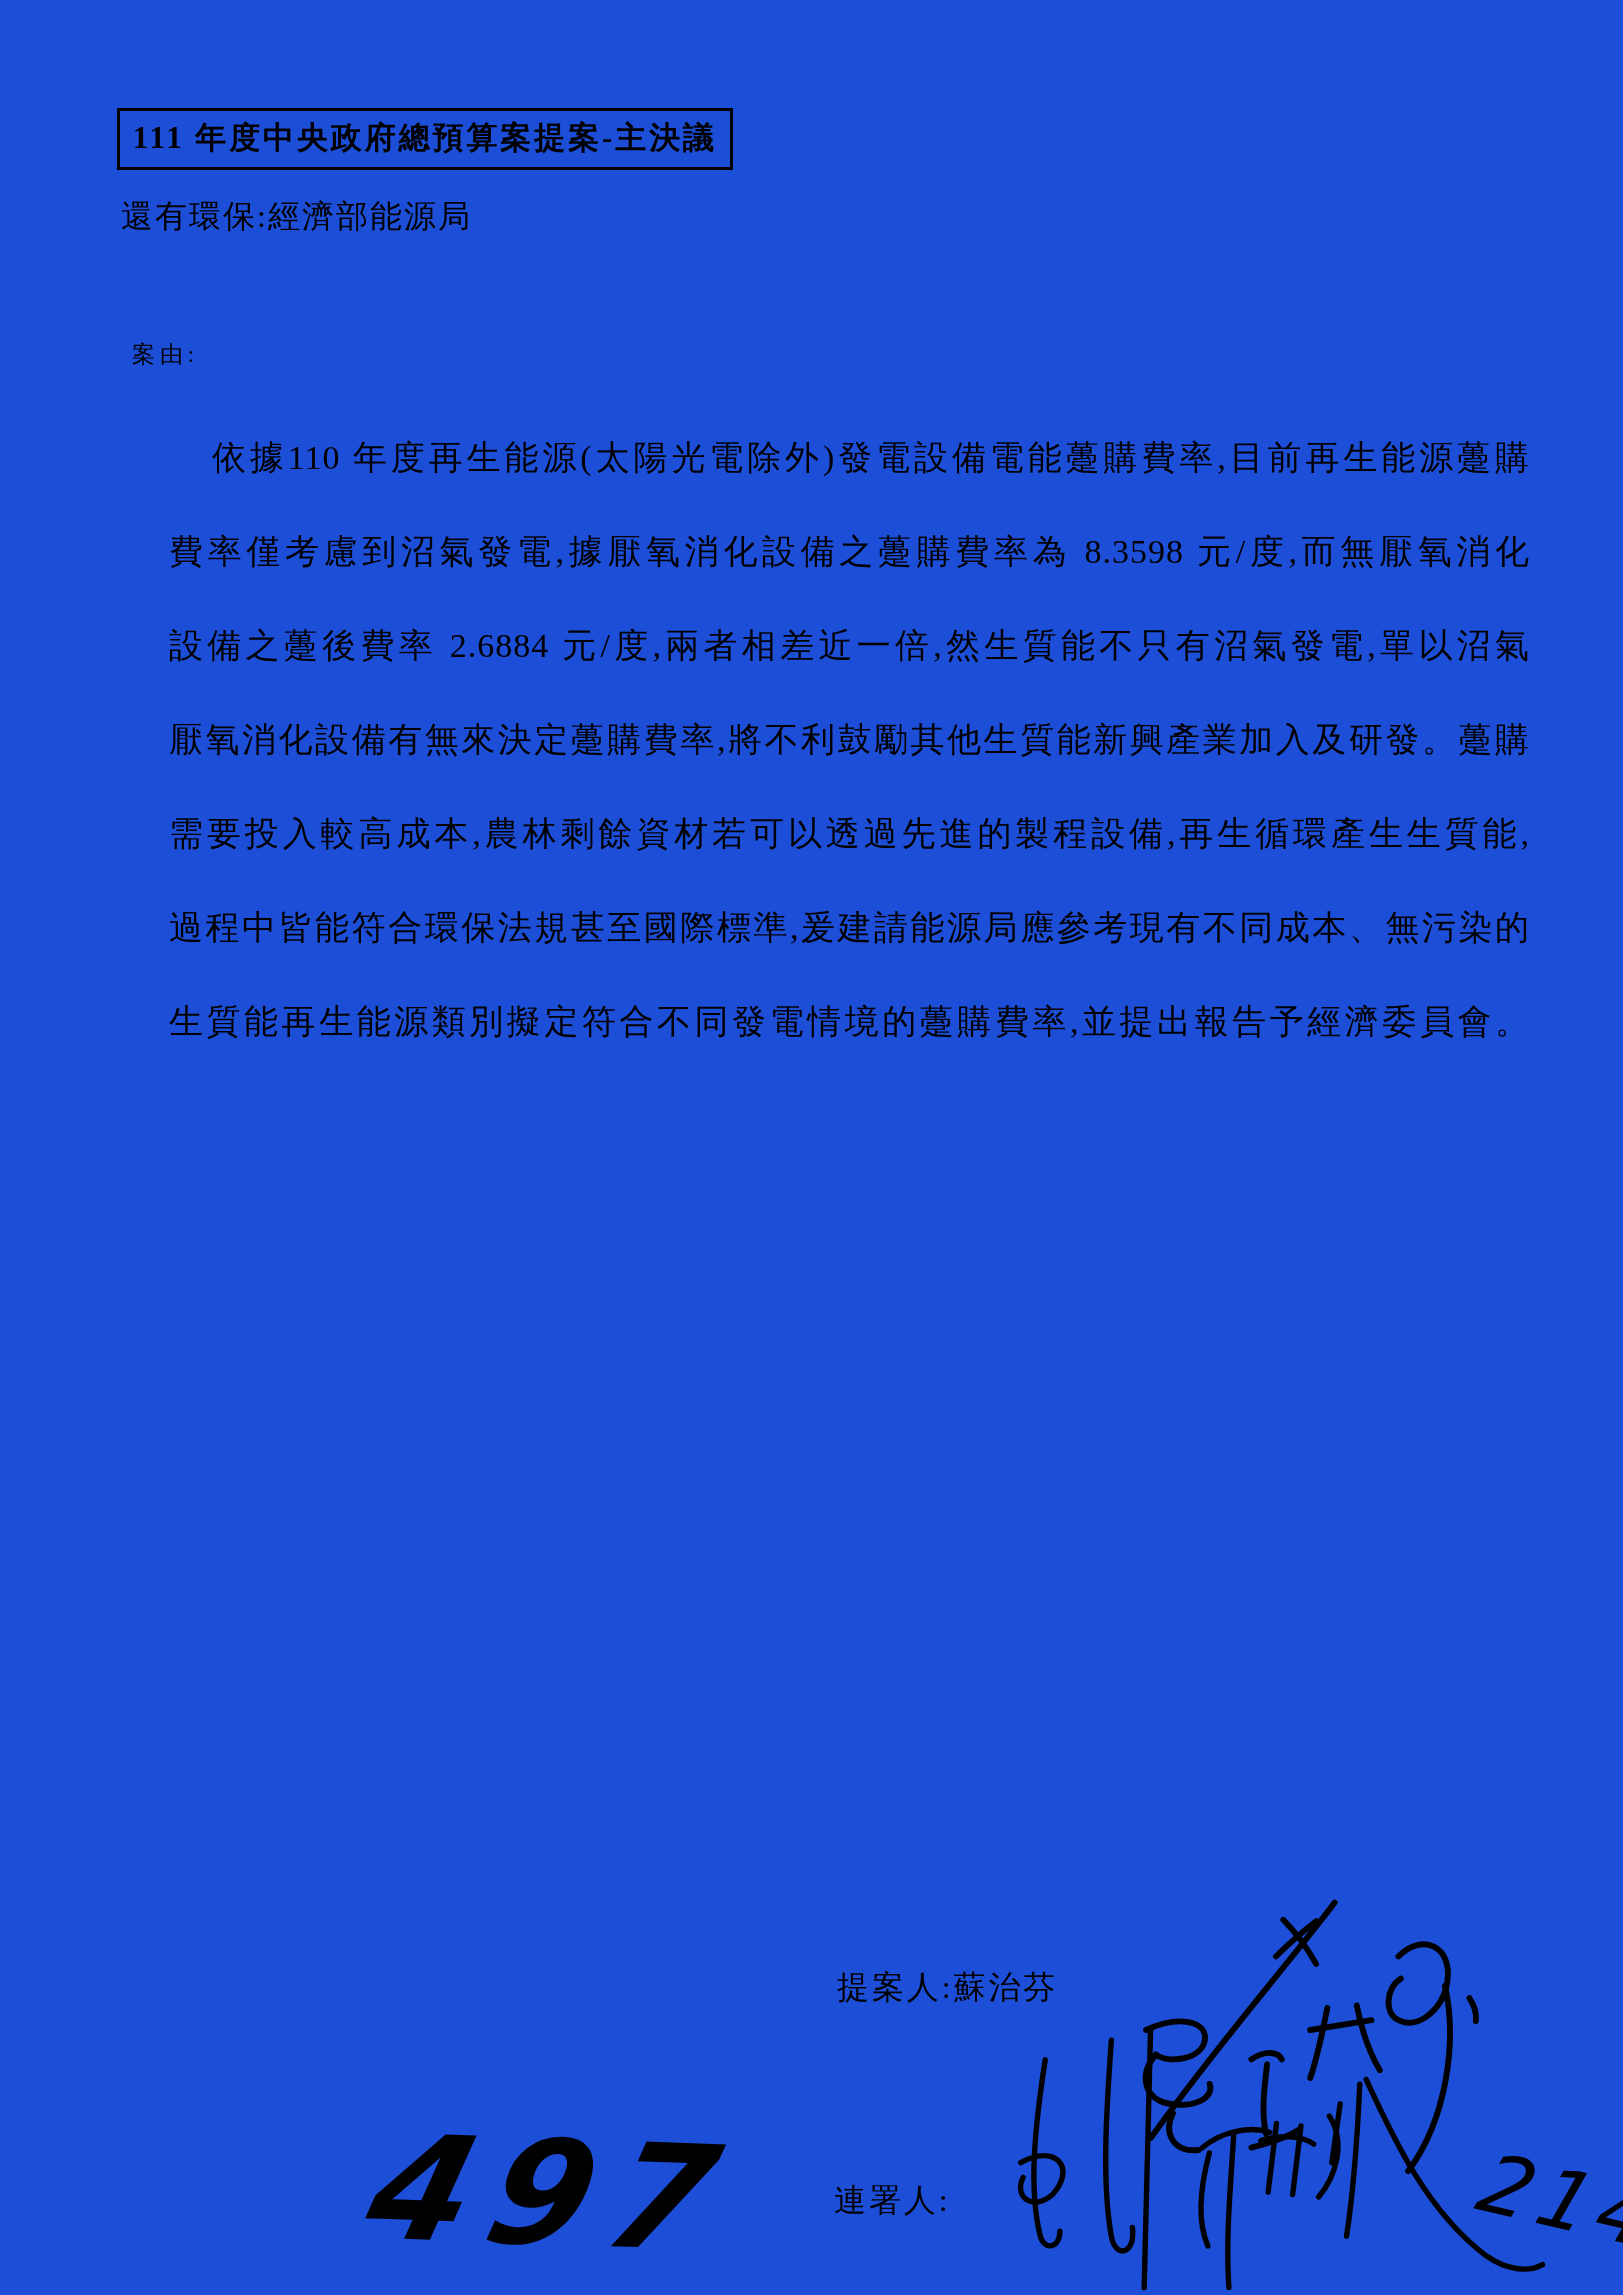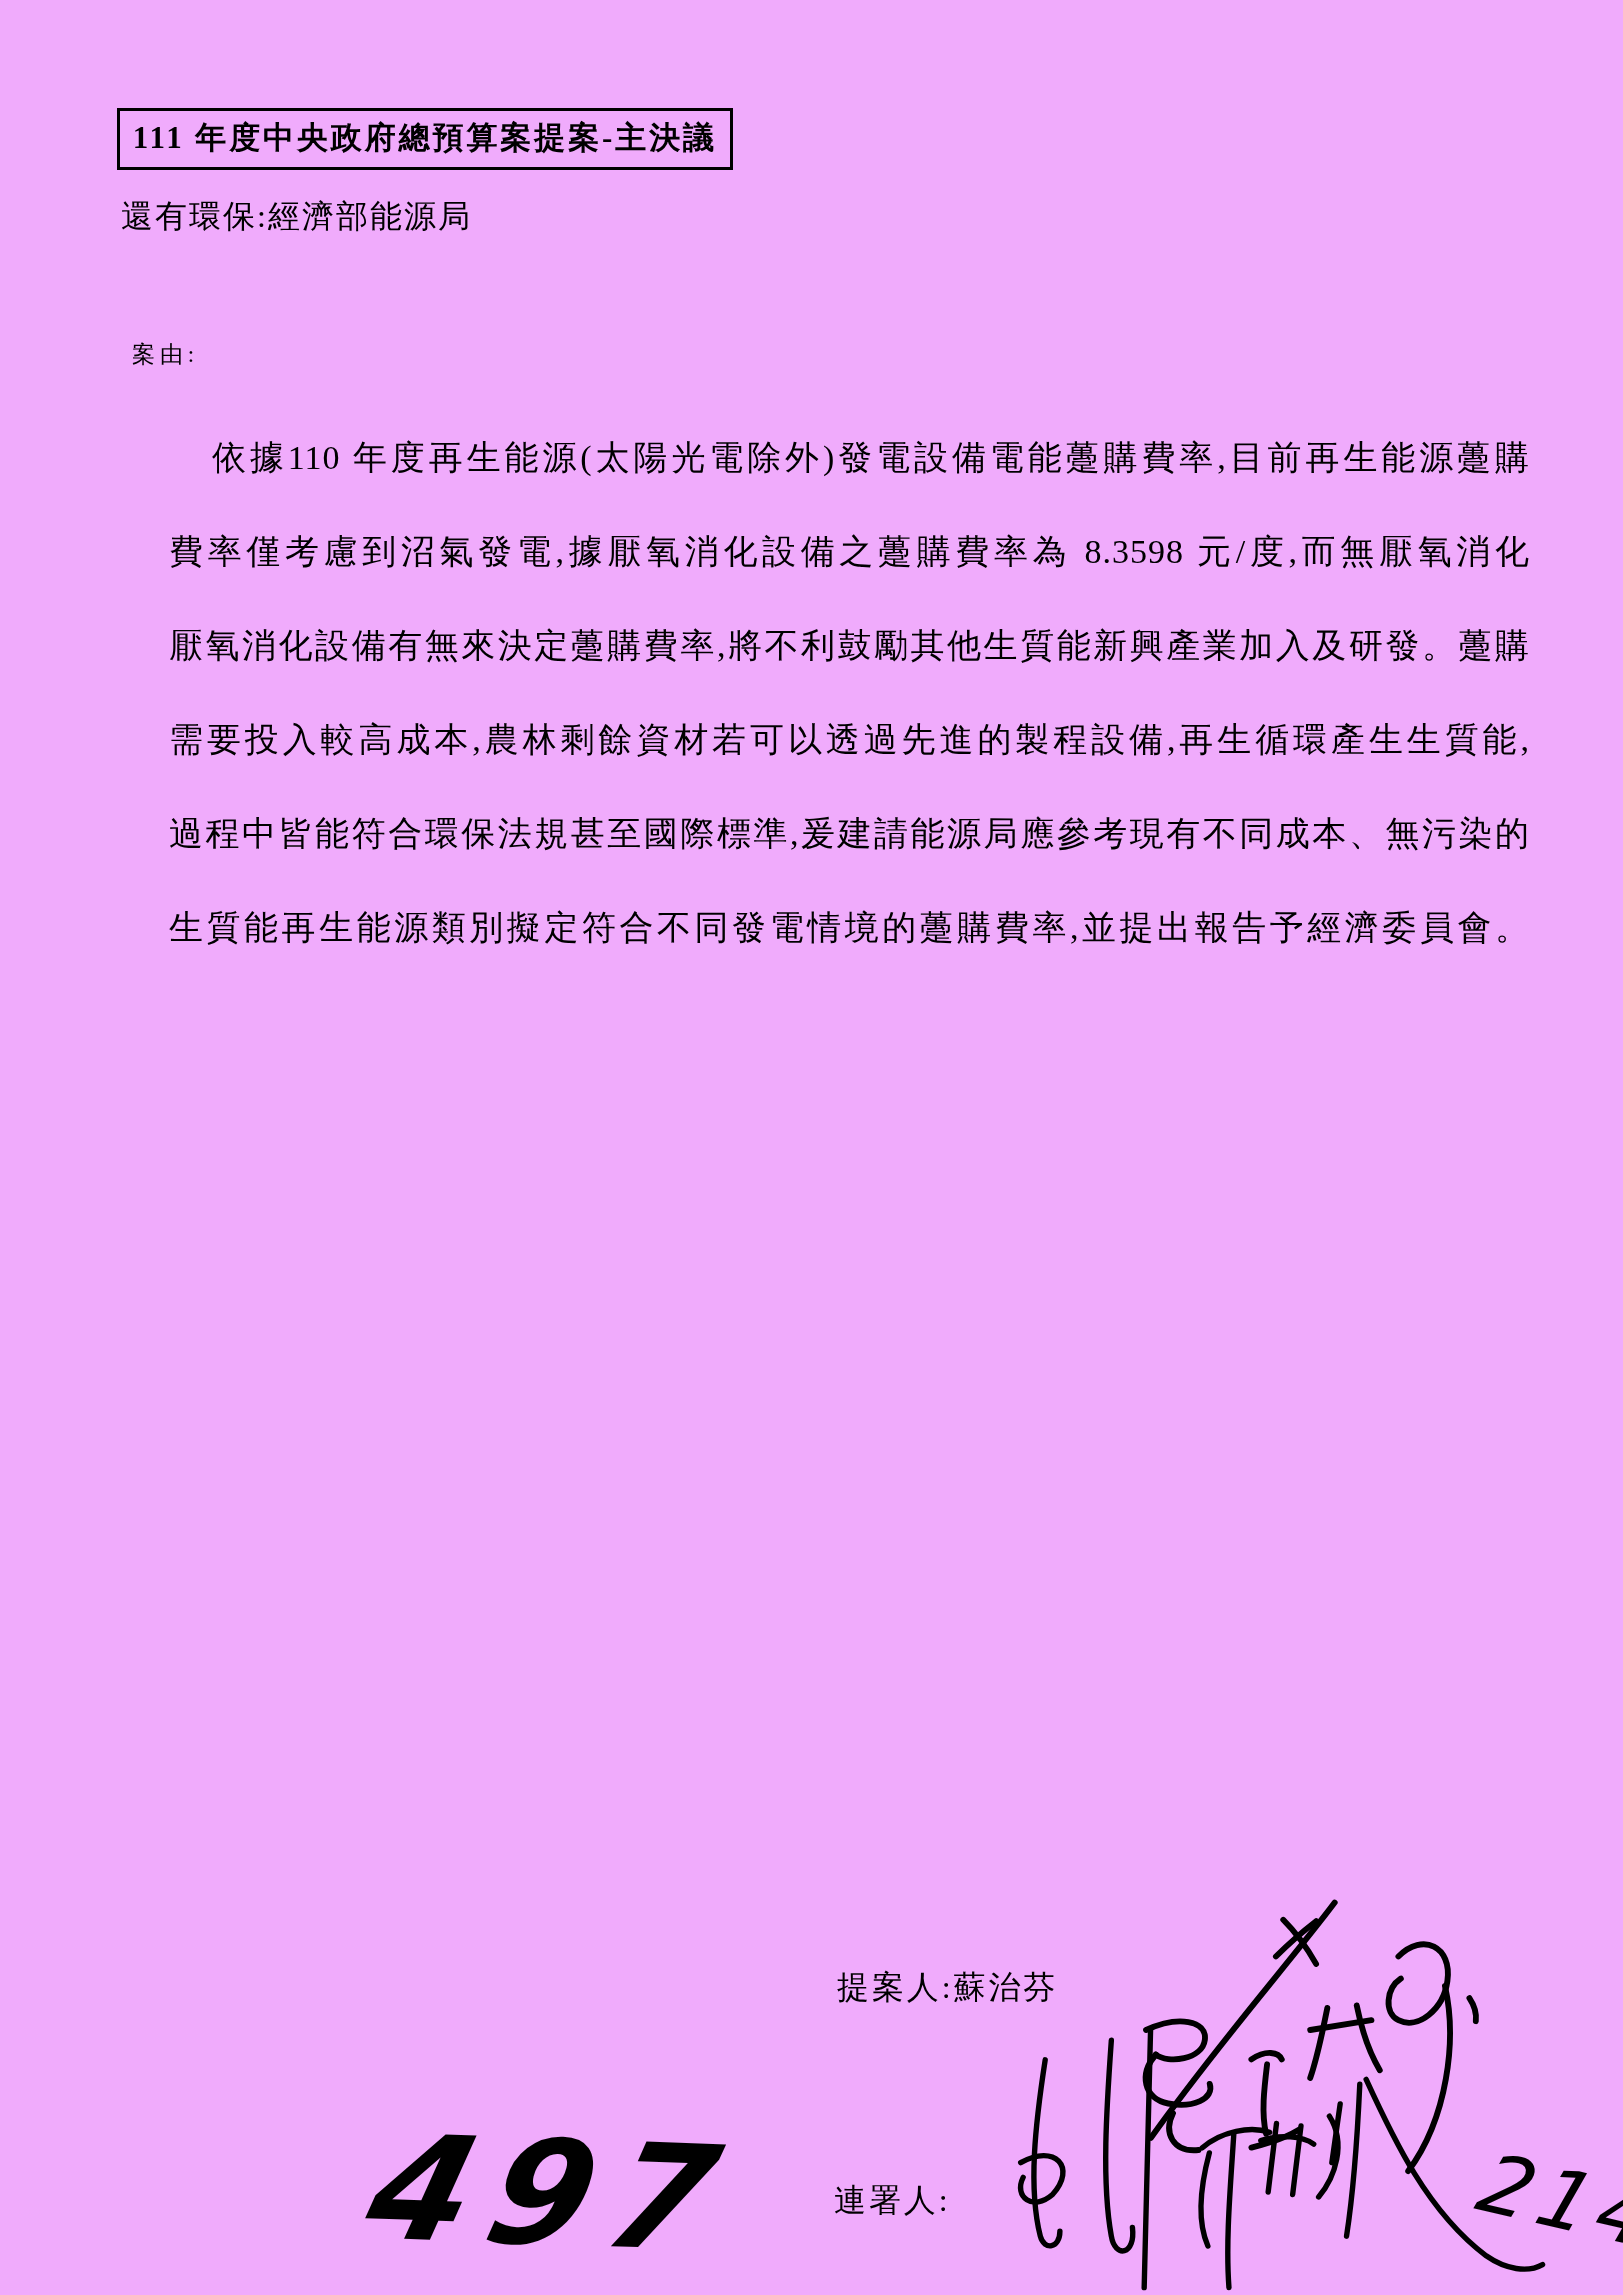--- a/index.html
+++ b/index.html
@@ -1,19 +1,19 @@
 <!DOCTYPE html>
 <html lang="zh-Hant" style="font-size:7.8px"><head>
 <meta charset="utf-8">
 <style>
   html,body{margin:0;padding:0;background:#e8e8e8;}
   .page{
     position:relative;
     width:1624px;height:2295px;
-    background:#f0abfc;
+    background:#1d4ed8;
     font-family:"Liberation Serif","DejaVu Serif",serif;
     color:#000;
     overflow:hidden;
   }
   .title-box{
     position:absolute;left:117px;top:108px;
     border:3.4px solid #000;
     padding:5.9px 12.8px 7.8px 12.8px;
     font-size:31px;font-weight:600;
     letter-spacing:2.9px;
@@ -81,20 +81,21 @@
 
   <div class="unit-line">
     <span>還有環保:</span><span>經濟部能源局</span>
   </div>
 
   <div class="subject-label">案由:</div>
 
   <div class="case-body">
     <div class="body-line first">依據110 年度再生能源(太陽光電除外)發電設備電能躉購費率,目前再生能源躉購</div>
     <div class="body-line">費率僅考慮到沼氣發電,據厭氧消化設備之躉購費率為 8.3598 元/度,而無厭氧消化</div>
+    <div class="body-line">設備之躉後費率 2.6884 元/度,兩者相差近一倍,然生質能不只有沼氣發電,單以沼氣</div>
     <div class="body-line">厭氧消化設備有無來決定躉購費率,將不利鼓勵其他生質能新興產業加入及研發。躉購</div>
     <div class="body-line">需要投入較高成本,農林剩餘資材若可以透過先進的製程設備,再生循環產生生質能,</div>
     <div class="body-line">過程中皆能符合環保法規甚至國際標準,爰建請能源局應參考現有不同成本、無污染的</div>
     <div class="body-line">生質能再生能源類別擬定符合不同發電情境的躉購費率,並提出報告予經濟委員會。</div>
   </div>
 
   <div class="sig-line proposer-line">
     <span>提案人:</span><span>蘇治芬</span>
   </div>
 

